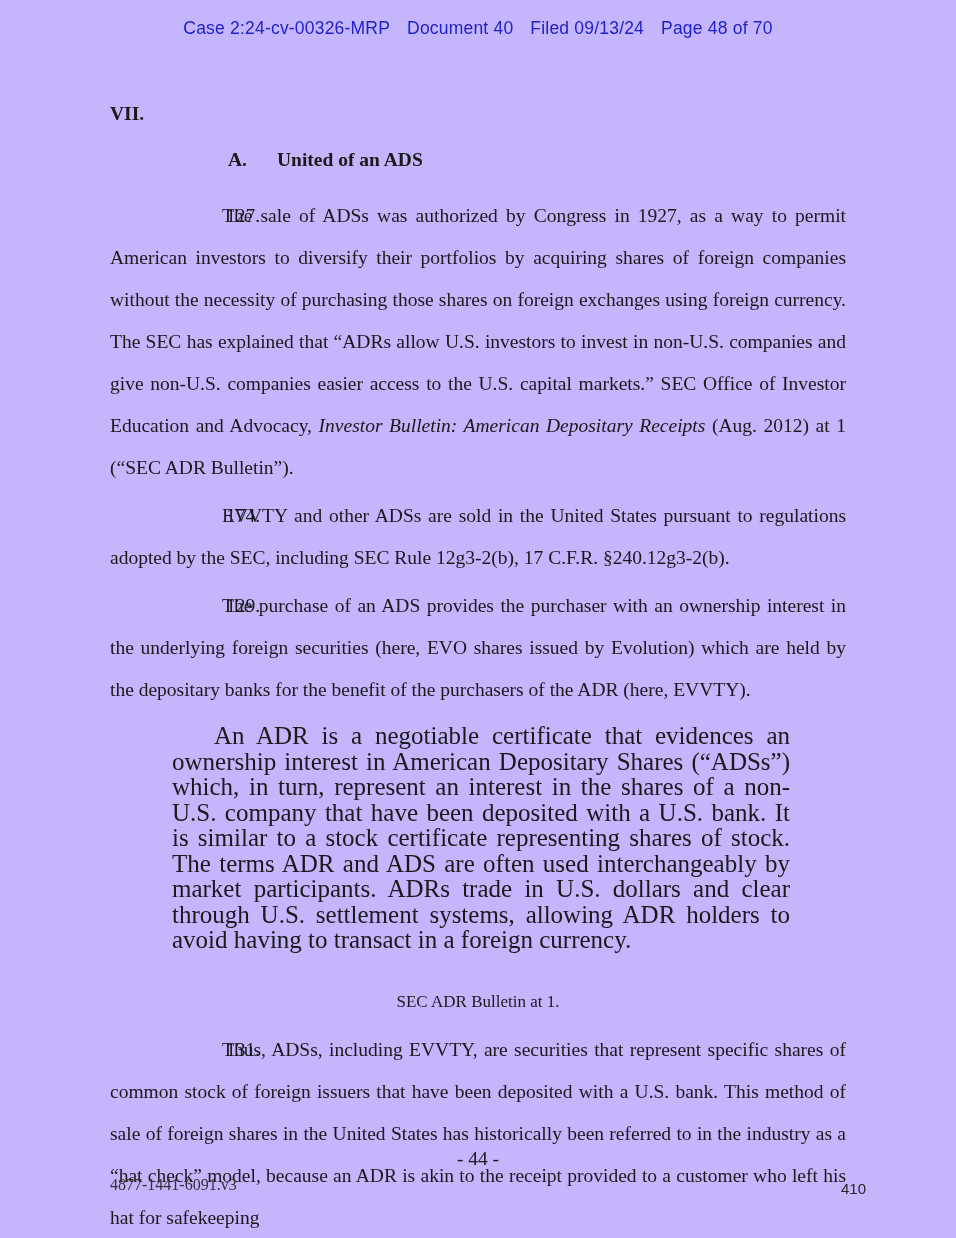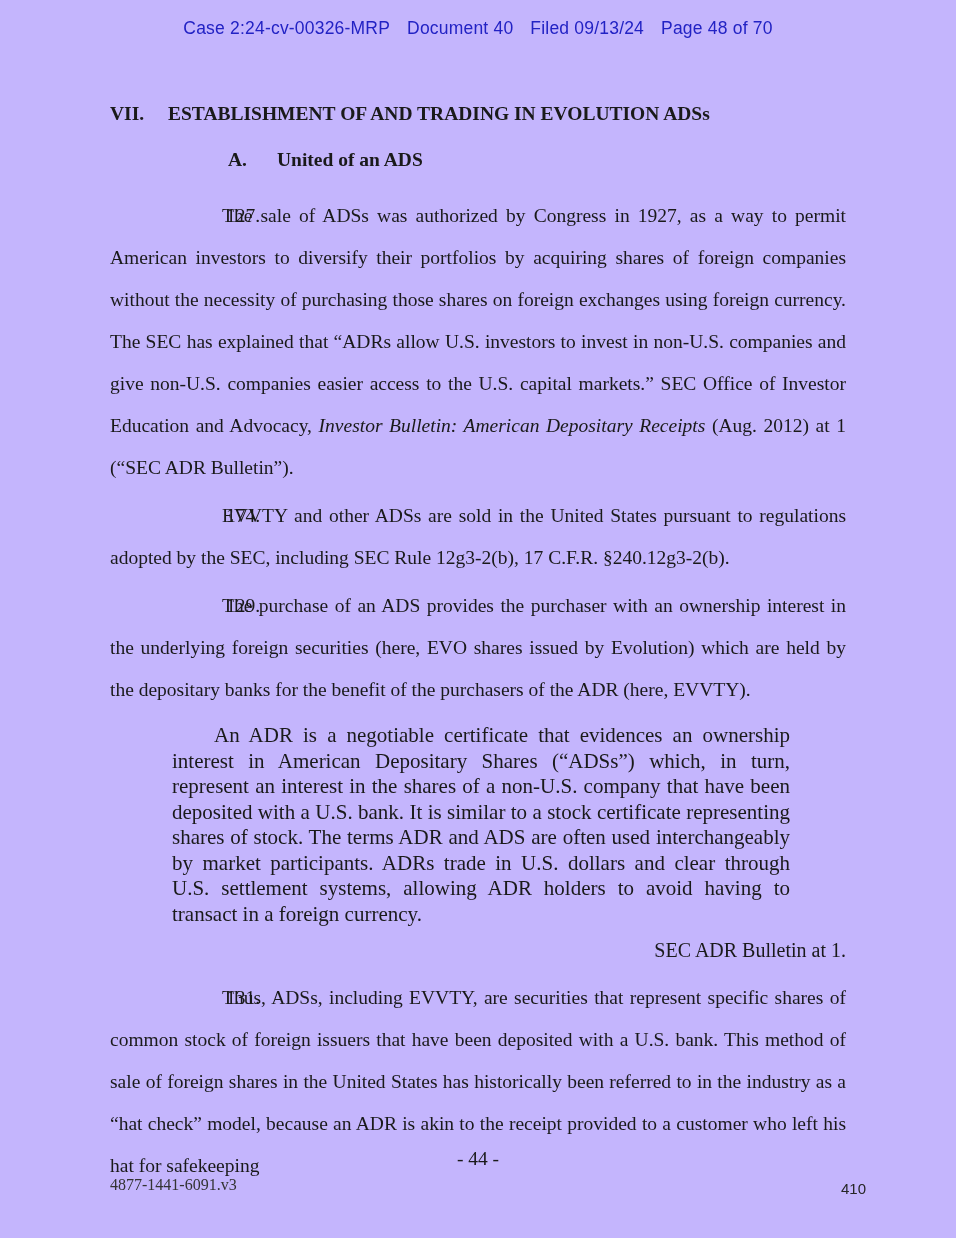--- a/index.html
+++ b/index.html
@@ -68,36 +68,36 @@
     hyphens: none;
   }
   p.para .pnum {
     display: inline-block;
     width: 54px;
   }
   p.para.last { margin-bottom: 0; }
 
   
   blockquote.quote {
-    margin: 12px 0 2px 0;
+    margin: 12px 0 28px 0;
     padding: 0;
     margin-left: 62px;
     width: 618px;
-    font-size: 21px;
+    font-size: 25px;
     line-height: 25.5px;
     text-align: justify;
     text-indent: 42px;
     hyphens: none;
   }
 
   p.cite {
     margin: 0 0 6px 0;
-    font-size: 20px;
+    font-size: 17px;
     line-height: 42px;
-    text-align: right;
+    text-align: center;
     text-indent: 0;
   }
 
   i.ital { font-style: italic; }
 
   
   .page-number {
     position: absolute;
     left: 0;
     top: 1148px;
@@ -128,21 +128,20 @@
 <div class="page">
 
   <div class="ecf-stamp">
     <span class="seg">Case 2:24-cv-00326-MRP</span><span class="seg">Document 40</span><span class="seg">Filed 09/13/24</span><span class="seg">Page 48 of 70</span>
   </div>
 
   <div class="body-col">
 
     <div class="heading-row heading-1">
       <span class="num">VII.</span>
-      <span>ESTABLISHMENT OF AND TRADING IN EVOLUTION ADSs</span>
     </div>
 
     <div class="heading-row heading-2">
       <span class="num">A.</span>
       <span>United of an ADS</span>
     </div>
 
     <p class="para"><span class="pnum">127.</span><span>The sale of ADSs was authorized by Congress in 1927, as a way to permit American investors to diversify their portfolios by acquiring shares of foreign companies without the necessity of purchasing those shares on foreign exchanges using foreign currency.  The SEC has explained that “ADRs allow U.S. investors to invest in non-U.S. companies and give non-U.S. companies easier access to the U.S. capital markets.”  SEC Office of Investor Education and Advocacy, </span><i class="ital">Investor Bulletin: American Depositary Receipts</i><span> (Aug. 2012) at 1 (“SEC ADR Bulletin”).</span></p>
 
     <p class="para"><span class="pnum">174.</span><span>EVVTY and other ADSs are sold in the United States pursuant to regulations adopted by the SEC, including SEC Rule 12g3-2(b), 17 C.F.R. §240.12g3-2(b).</span></p>

